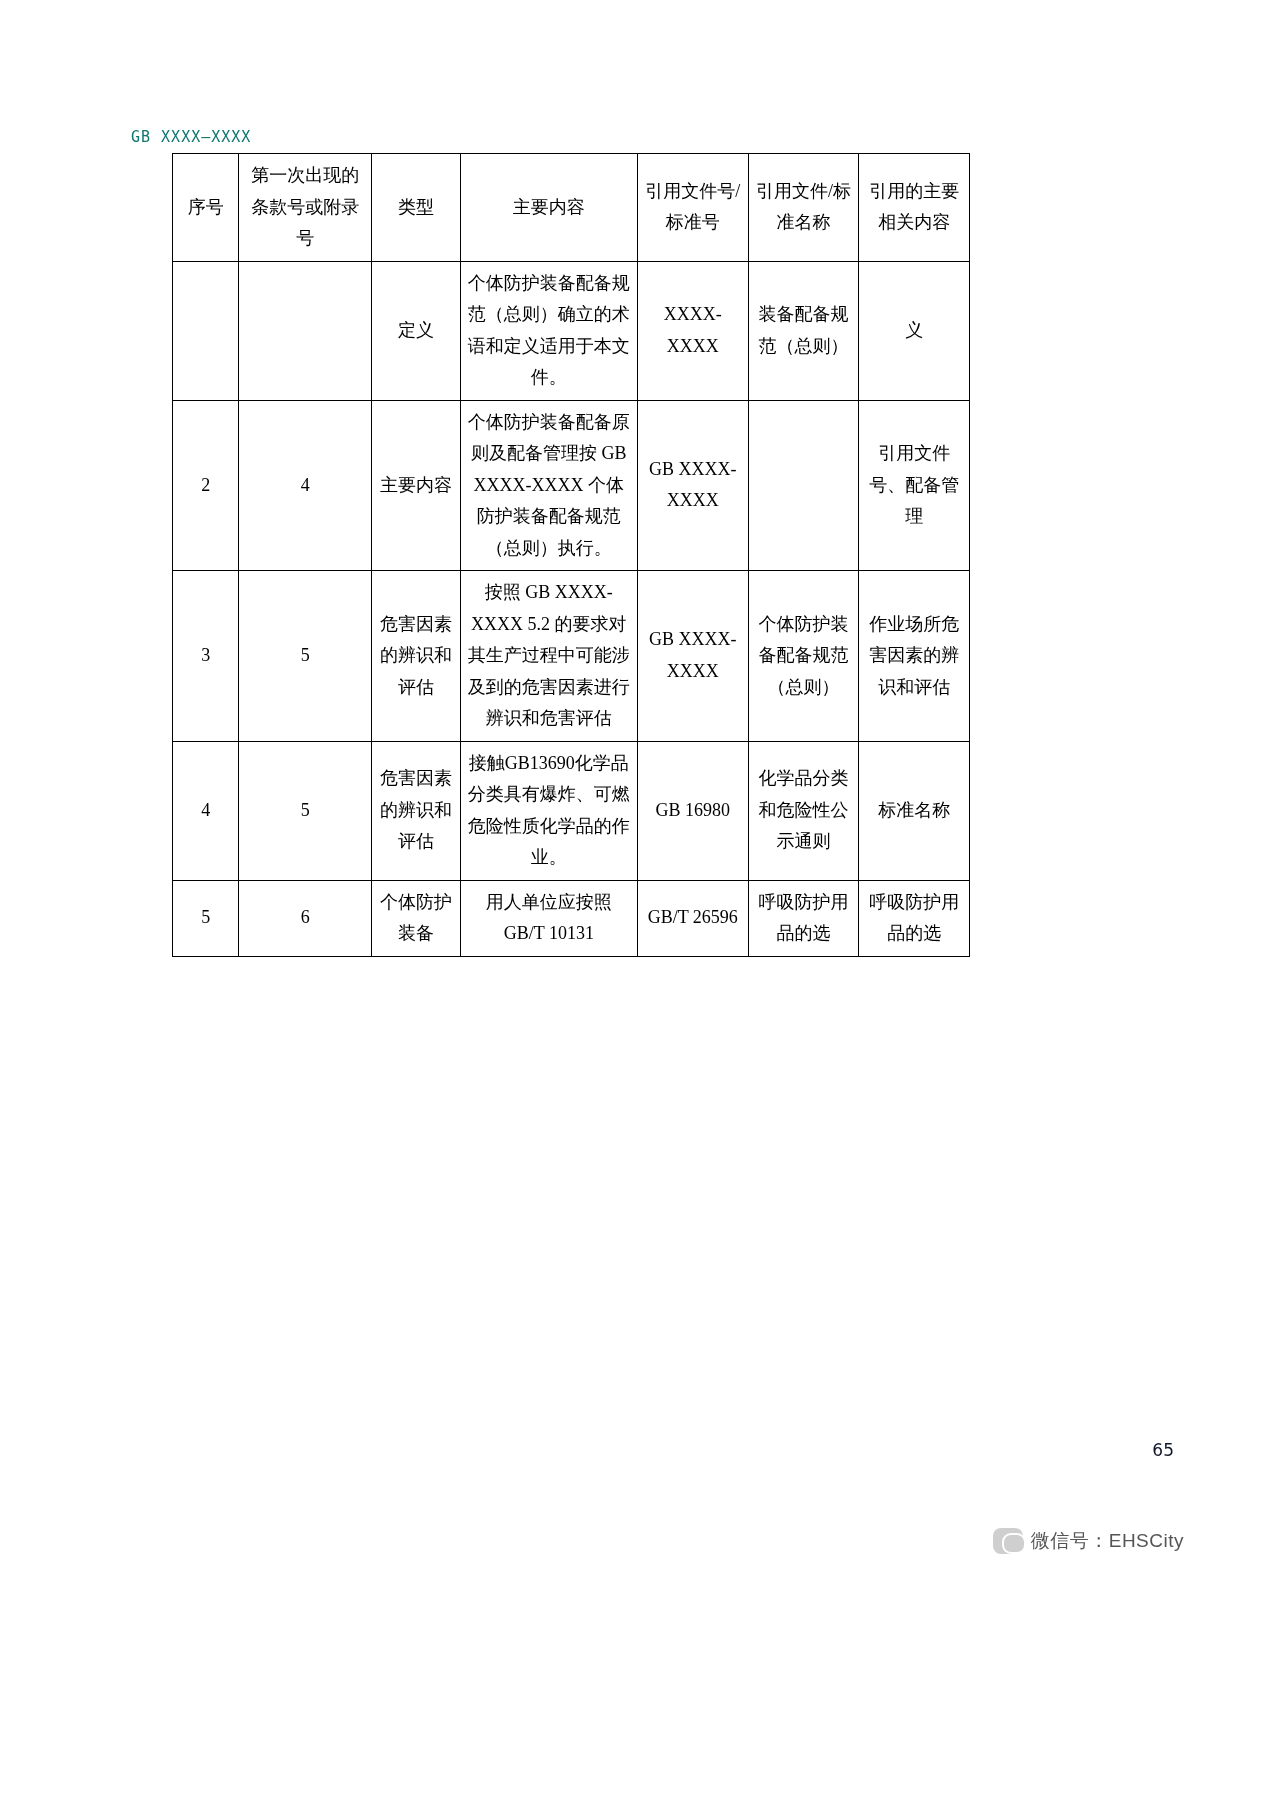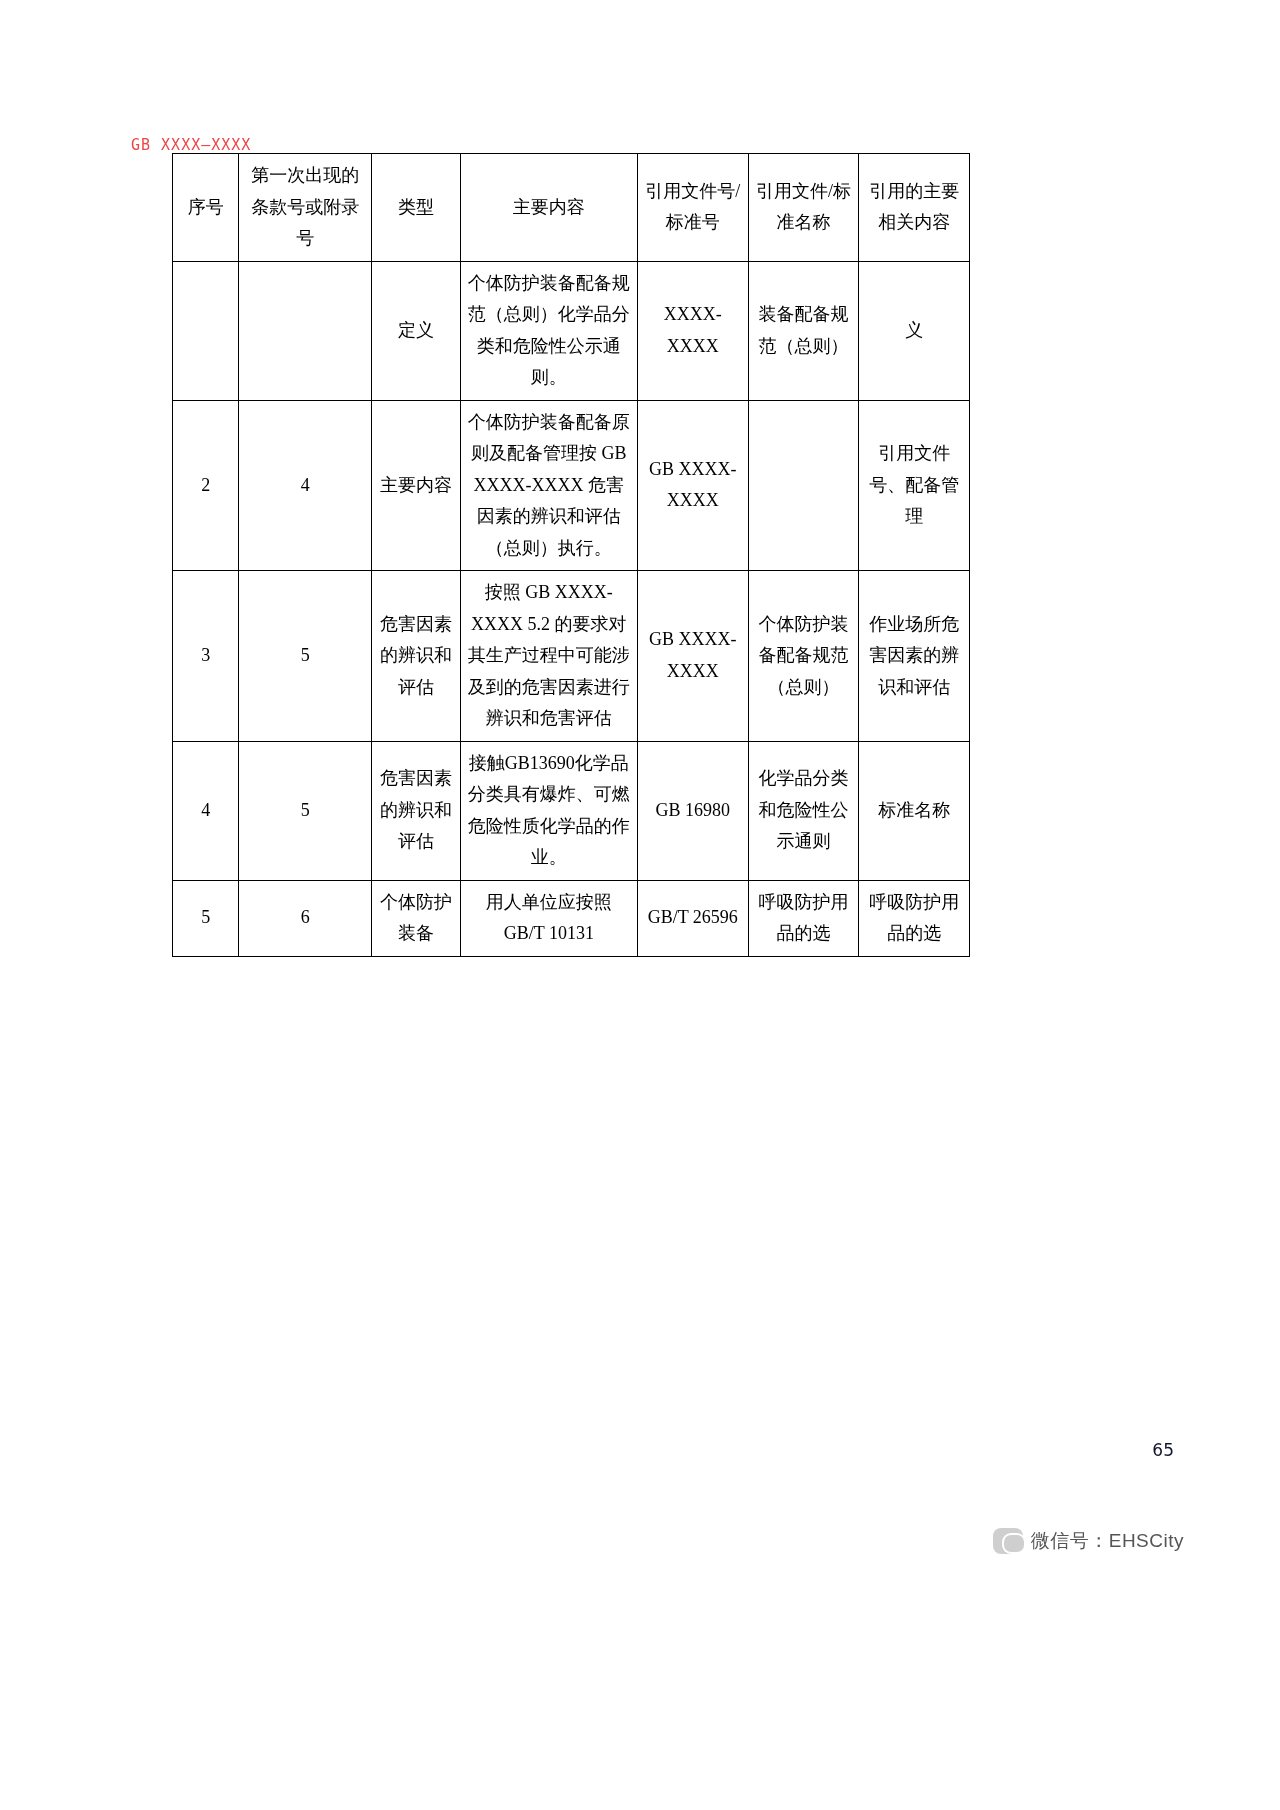--- a/index.html
+++ b/index.html
@@ -21,22 +21,21 @@
     height: 1810px;
     background: #fff;
   }
   .header-code {
     position: absolute;
     left: 131px;
     top: 128px;
     font-family: "DejaVu Sans Mono", monospace;
     font-size: 15px;
     letter-spacing: 1px;
-    color: #ef4444;
-    margin-top: 8px;
+    color: #0f766e;
   }
   table.std-table {
     position: absolute;
     left: 172px;
     top: 153px;
     width: 798px;
     border-collapse: collapse;
     table-layout: fixed;
   }
   table.std-table td {
@@ -131,30 +130,30 @@
         <td>引用文件号/标准号</td>
         <td>引用文件/标准名称</td>
         <td>引用的主要相关内容</td>
       </tr>
     </thead>
     <tbody>
       <tr>
         <td></td>
         <td></td>
         <td>定义</td>
-        <td>个体防护装备配备规范（总则）化学品分类和危险性公示通则。</td>
+        <td>个体防护装备配备规范（总则）确立的术语和定义适用于本文件。</td>
         <td>XXXX-XXXX</td>
         <td>装备配备规范（总则）</td>
         <td>义</td>
       </tr>
       <tr>
         <td>2</td>
         <td>4</td>
         <td>主要内容</td>
-        <td>个体防护装备配备原则及配备管理按 GB XXXX-XXXX 危害因素的辨识和评估（总则）执行。</td>
+        <td>个体防护装备配备原则及配备管理按 GB XXXX-XXXX 个体防护装备配备规范（总则）执行。</td>
         <td>GB XXXX-XXXX</td>
         <td></td>
         <td>引用文件号、配备管理</td>
       </tr>
       <tr>
         <td>3</td>
         <td>5</td>
         <td>危害因素的辨识和评估</td>
         <td>按照 GB XXXX-XXXX 5.2 的要求对其生产过程中可能涉及到的危害因素进行辨识和危害评估</td>
         <td>GB XXXX-XXXX</td>

